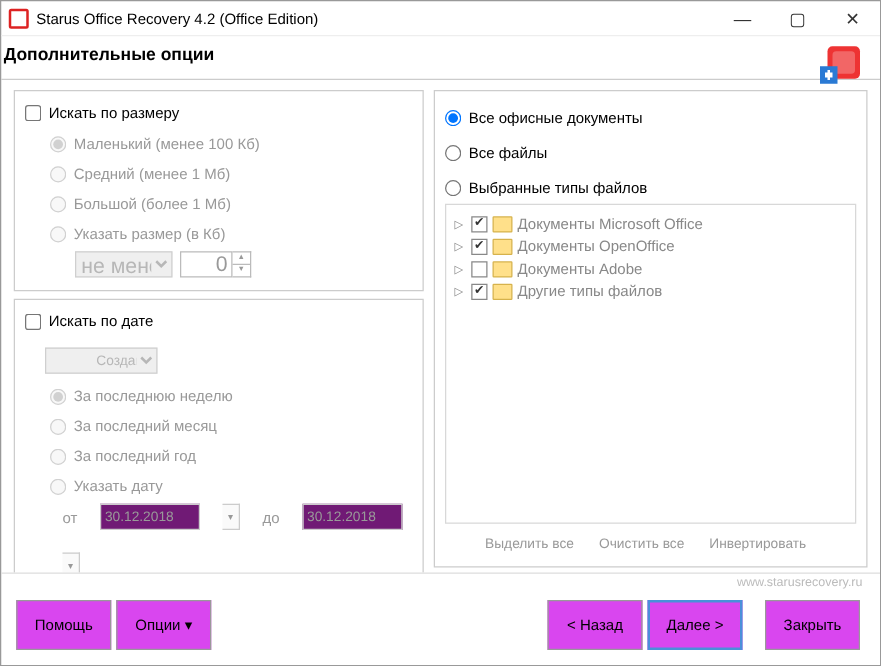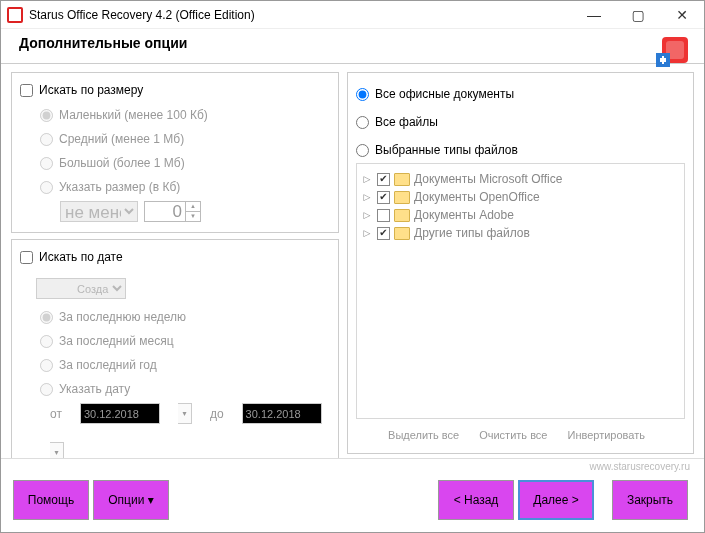--- a/index.html
+++ b/index.html
@@ -3,21 +3,21 @@
 <meta charset="utf-8">
 <style>
   * { box-sizing: border-box; margin: 0; padding: 0; }
   body { font-family: "Segoe UI", Tahoma, sans-serif; font-size: 12px; background: #fff; color: #000; }
   .window { width: 705px; height: 533px; border: 1px solid #999; background: #fff; position: relative; display: flex; flex-direction: column; }
   .titlebar { height: 28px; display: flex; align-items: center; padding: 0 0 0 6px; border-bottom: 1px solid #eee; }
   .title-icon { width: 16px; height: 16px; border: 2px solid #d22; border-radius: 2px; margin-right: 6px; position: relative; }
   .title-text { flex: 1; font-size: 12px; }
   .win-ctrls { display: flex; }
   .win-btn { width: 44px; height: 28px; display: flex; align-items: center; justify-content: center; font-size: 14px; color: #333; }
-  .header { padding: 6px 18px 10px 18px; display: flex; align-items: center; border-bottom: 1px solid #ccc; position: relative; }
+  .header { padding: 6px 18px 10px 2px; display: flex; align-items: center; border-bottom: 1px solid #ccc; position: relative; }
   .header h1 { font-size: 14px; font-weight: bold; margin-bottom: 2px; }
   .header .sub { font-size: 11px; margin-left: 12px; color: #333; }
   .header-icon { position: absolute; right: 14px; top: 6px; }
   .content { flex: 1; padding: 8px 10px 4px 10px; display: flex; gap: 8px; overflow: hidden; }
   .left-col { width: 328px; display: flex; flex-direction: column; gap: 6px; }
   .right-col { flex: 1; display: flex; flex-direction: column; }
   .panel { border: 1px solid #ccc; padding: 10px 8px 10px 8px; background: #fff; }
   .panel.flex1 { flex: 1; display: flex; flex-direction: column; }
   .chk { display: flex; align-items: center; gap: 6px; margin-bottom: 8px; }
   .chk input[type=checkbox] { width: 13px; height: 13px; }
@@ -27,21 +27,21 @@
   .size-custom select, .size-custom input { height: 21px; font-size: 17px; }
   .size-custom select { width: 78px; background: #e9e9e9; border: 1px solid #bbb; color: #888; }
   .spinbox { display: flex; align-items: stretch; }
   .spinbox input { width: 42px; border: 1px solid #bbb; text-align: right; padding-right: 3px; }
   .spinbox .spin { width: 15px; display: flex; flex-direction: column; border: 1px solid #bbb; border-left: none; }
   .spinbox .spin span { flex: 1; font-size: 6px; text-align: center; line-height: 9px; border-bottom: 1px solid #bbb; color: #666; }
   .spinbox .spin span:last-child { border-bottom: none; }
   .date-sel { margin: 6px 0 8px 16px; }
   .date-sel select { width: 90px; height: 21px; background: #e9e9e9; border: 1px solid #bbb; color: #888; font-size: 11px; padding-left: 36px; }
   .date-range { margin-left: 30px; margin-top: 4px; display: flex; align-items: center; gap: 18px; color: #888; flex-wrap: wrap; }
-  .date-range input { width: 80px; height: 21px; border: 1px solid #ccc; font-size: 11px; padding: 0 3px; background: #000000; color: #888; }
+  .date-range input { width: 80px; height: 21px; border: 1px solid #ccc; font-size: 11px; padding: 0 3px; background: #701a75; color: #888; }
   .date-range .dd { width: 14px; height: 21px; border: 1px solid #ccc; border-left: none; display: flex; align-items: center; justify-content: center; font-size: 8px; color: #888; background: #fafafa; }
   .right-radio { display: flex; align-items: center; gap: 6px; margin: 4px 0 10px 0; }
   .right-radio input { width: 13px; height: 13px; }
   .tree { flex: 1; border: 1px solid #d8d8d8; padding: 6px 4px; overflow: auto; margin-top: 2px; }
   .tree-item { display: flex; align-items: center; gap: 4px; padding: 1px 0; color: #888; min-height: 18px; }
   .tree-item .expander { width: 12px; text-align: center; font-size: 9px; color: #888; }
   .tree-item .tcheck { width: 13px; height: 13px; border: 1px solid #888; display: flex; align-items: center; justify-content: center; font-size: 10px; line-height: 1; color: #333; background: #fff; }
   .tree-item .folder { width: 16px; height: 13px; background: #ffe08a; border: 1px solid #d6b24c; border-radius: 1px; }
   .tree-actions { display: flex; justify-content: center; gap: 20px; padding: 10px 8px 2px 0; color: #888; font-size: 11px; }
   .websig { text-align: right; color: #bbb; font-size: 10px; padding: 2px 14px 0 0; border-top: 1px solid #ddd; }

